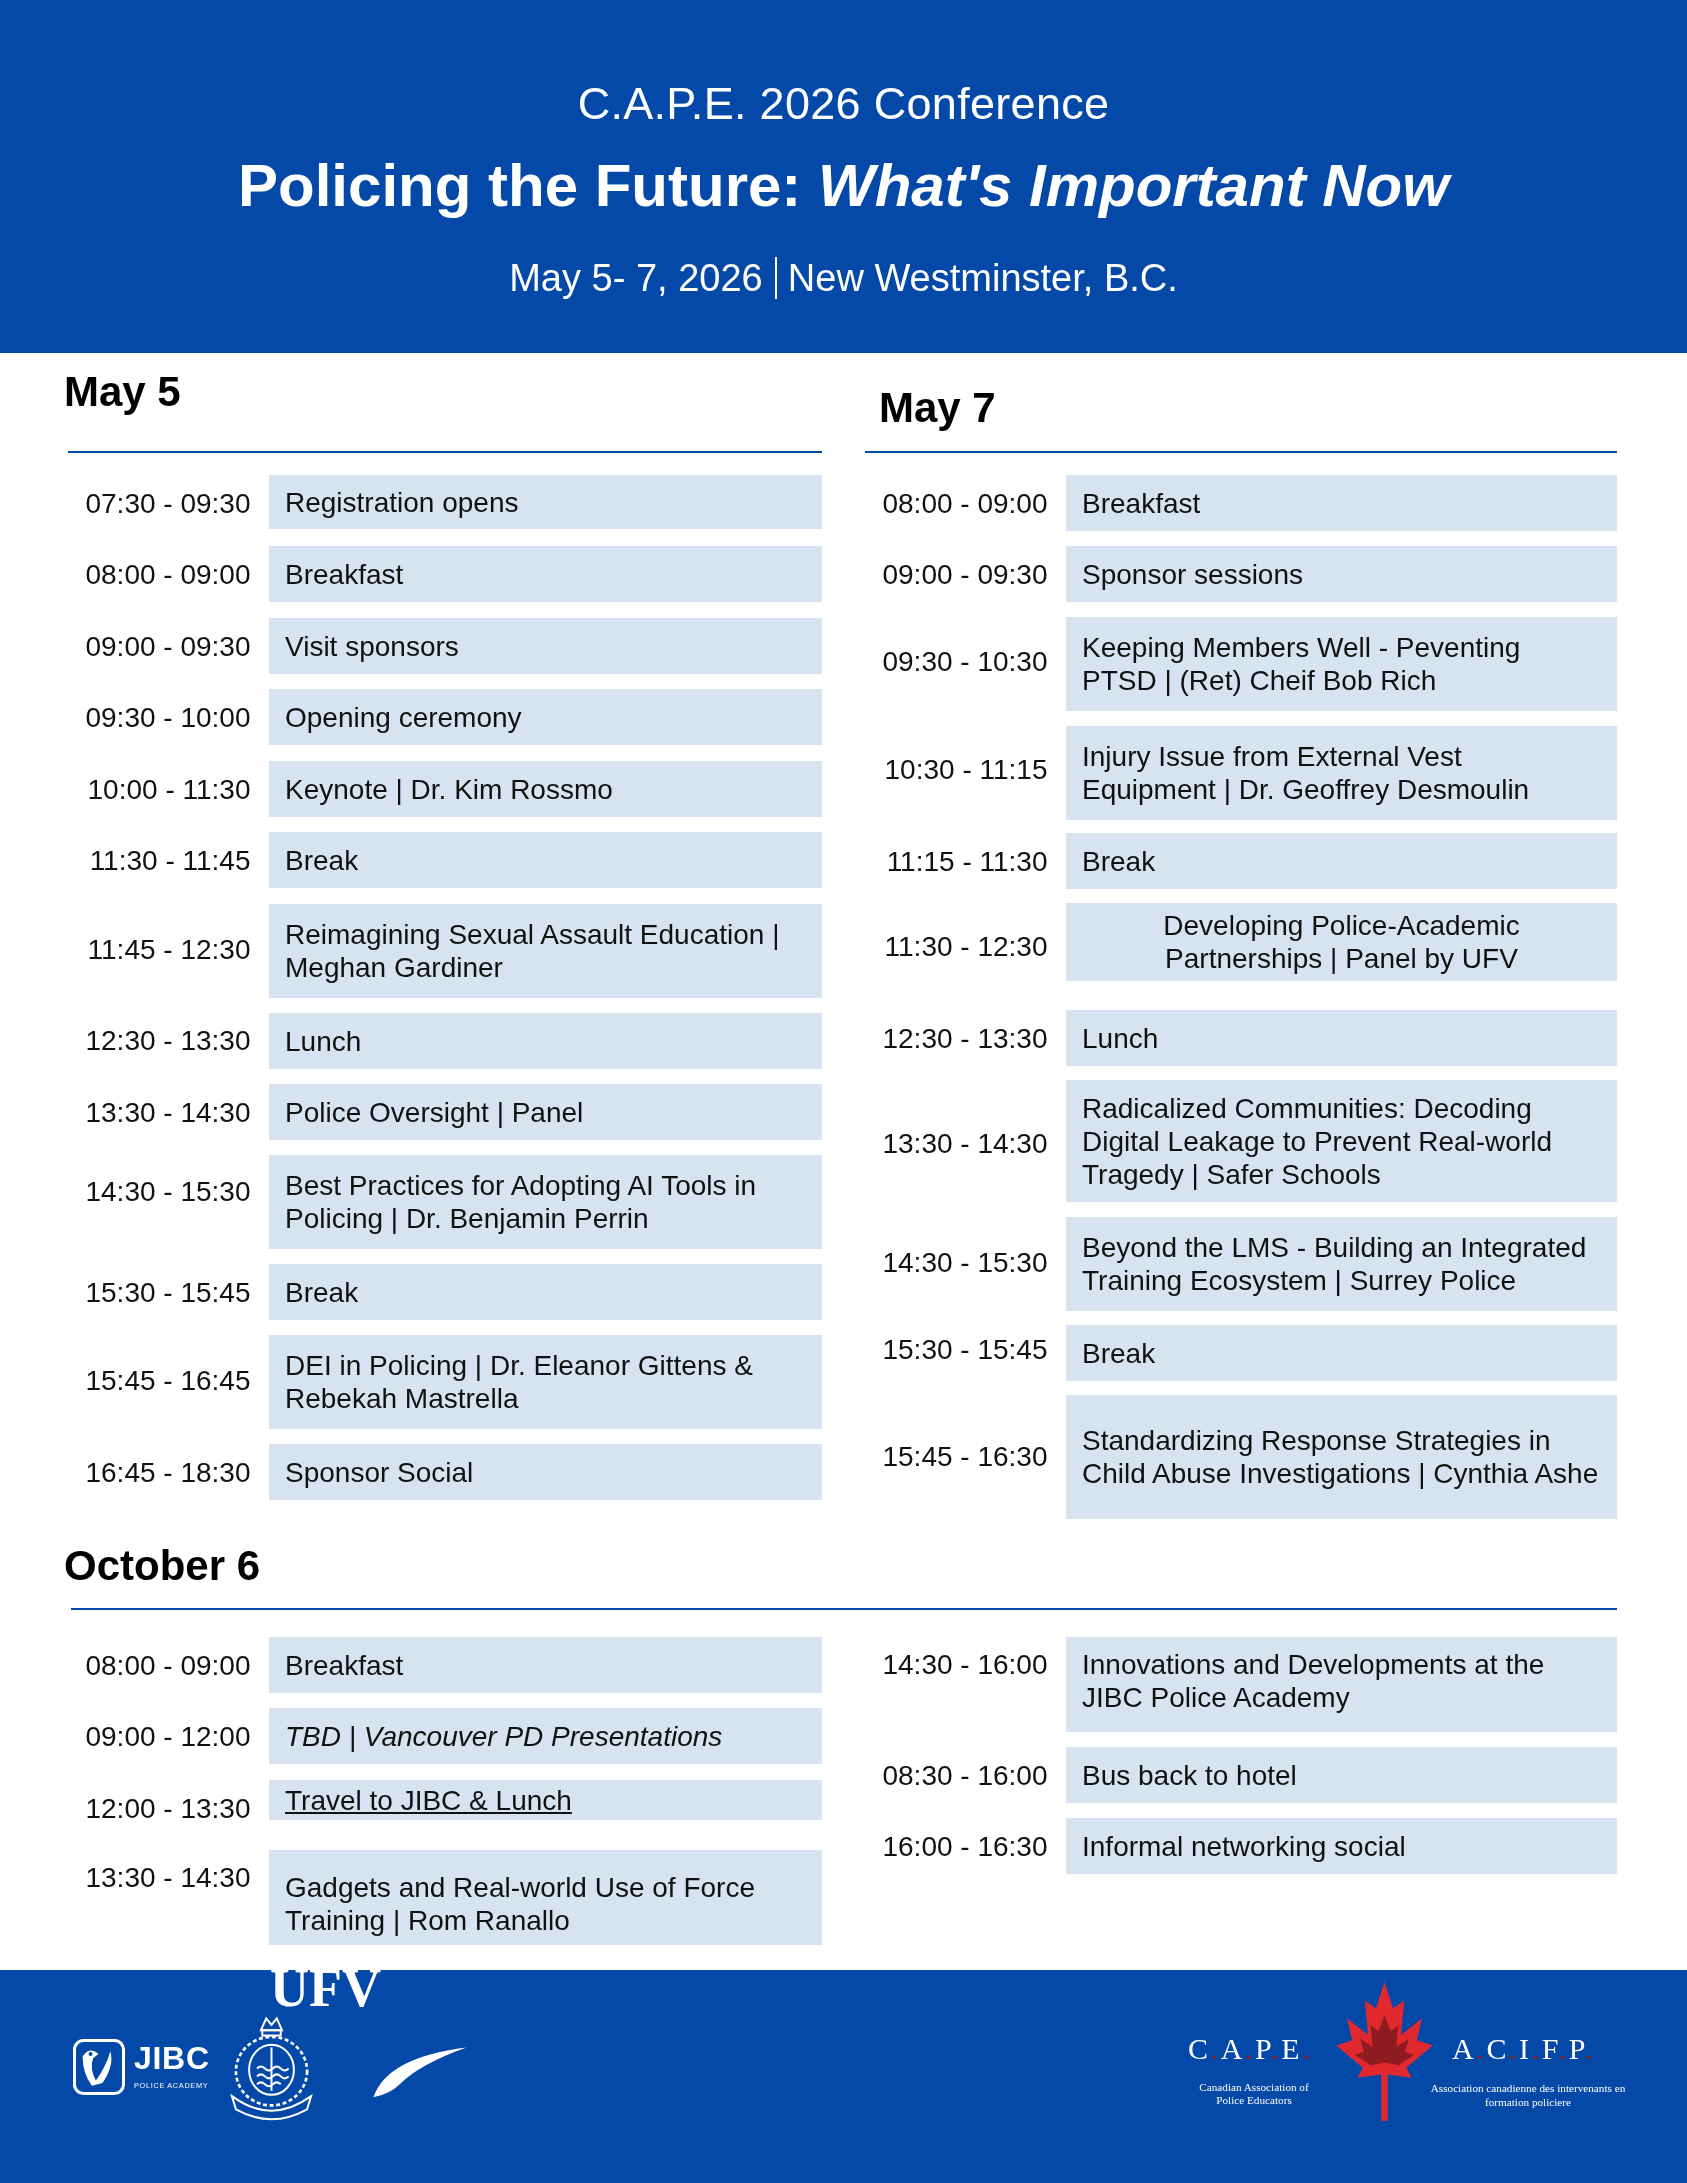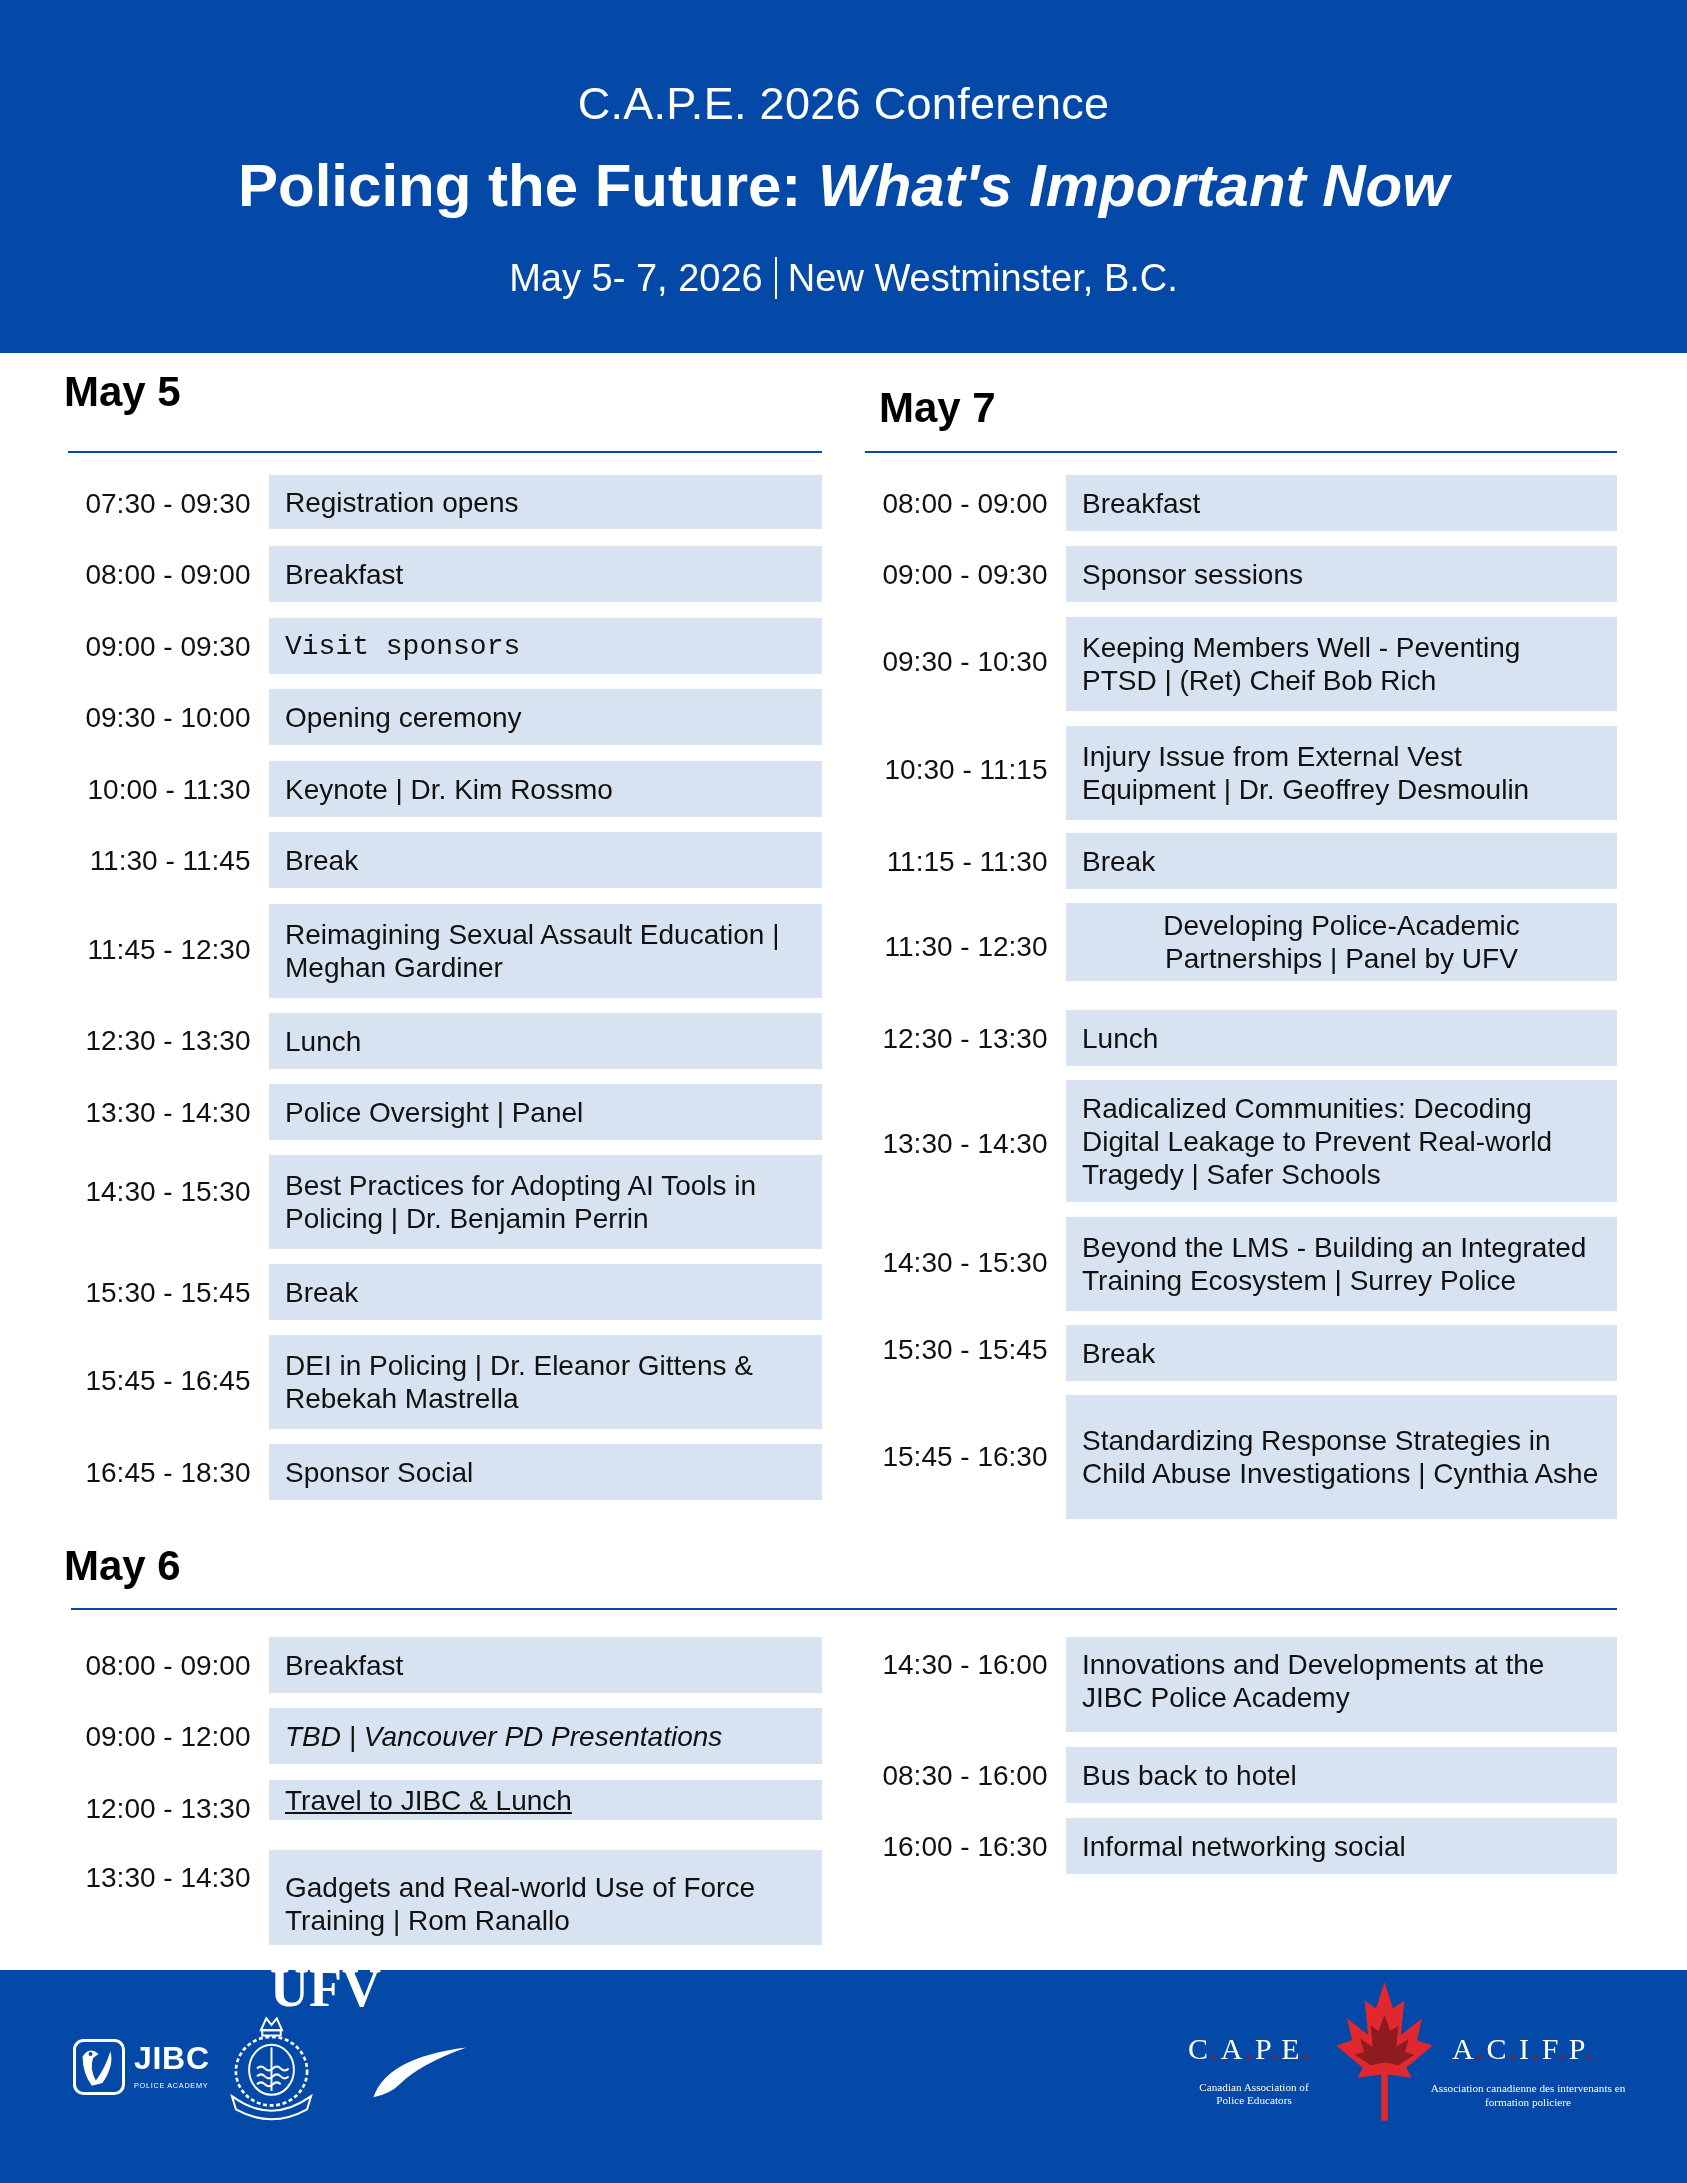--- a/index.html
+++ b/index.html
@@ -51,21 +51,21 @@
 <div class="row" style="left:269px; top:475px;">
     <div class="time" style="top:13.2px;margin-left:24px;">07:30 - 09:30</div>
     <div class="box" style="width:553px;height:54px;">Registration opens</div>
   </div>
 <div class="row" style="left:269px; top:546px;">
     <div class="time" style="top:13.2px;">08:00 - 09:00</div>
     <div class="box" style="width:553px;height:56px;">Breakfast</div>
   </div>
 <div class="row" style="left:269px; top:618px;">
     <div class="time" style="top:13.2px;">09:00 - 09:30</div>
-    <div class="box" style="width:553px;height:56px;font-family:Liberation Mono, monospace;">Visit sponsors</div>
+    <div class="box" style="width:553px;height:56px;">Visit sponsors</div>
   </div>
 <div class="row" style="left:269px; top:689px;">
     <div class="time" style="top:13.2px;">09:30 - 10:00</div>
     <div class="box" style="width:553px;height:56px;">Opening ceremony</div>
   </div>
 <div class="row" style="left:269px; top:761px;">
     <div class="time" style="top:13.2px;">10:00 - 11:30</div>
     <div class="box" style="width:553px;height:56px;">Keynote | Dr. Kim Rossmo</div>
   </div>
 <div class="row" style="left:269px; top:832px;">
@@ -142,21 +142,21 @@
   </div>
 <div class="row" style="left:1066px; top:1325px;">
     <div class="time" style="top:9.3px;">15:30 - 15:45</div>
     <div class="box" style="width:551px;height:56px;">Break</div>
   </div>
 <div class="row" style="left:1066px; top:1395px;">
     <div class="time" style="top:46px;">15:45 - 16:30</div>
     <div class="box" style="width:551px;height:124px;">Standardizing Response Strategies in Child Abuse Investigations | Cynthia Ashe</div>
   </div>
 
-<div class="day-title" style="left:64px; top:1542px;">May 6</div>
+<div class="day-title" style="left:64px; top:1542px;">October 6</div>
 <div class="divider" style="left:71px; top:1608px; width:1546px;"></div>
 
 <div class="row" style="left:269px; top:1637px;">
     <div class="time" style="top:13.2px;">08:00 - 09:00</div>
     <div class="box" style="width:553px;height:56px;">Breakfast</div>
   </div>
 <div class="row" style="left:269px; top:1708px;">
     <div class="time" style="top:13.2px;">09:00 - 12:00</div>
     <div class="box italic" style="width:553px;height:56px;">TBD | Vancouver PD Presentations</div>
   </div>

